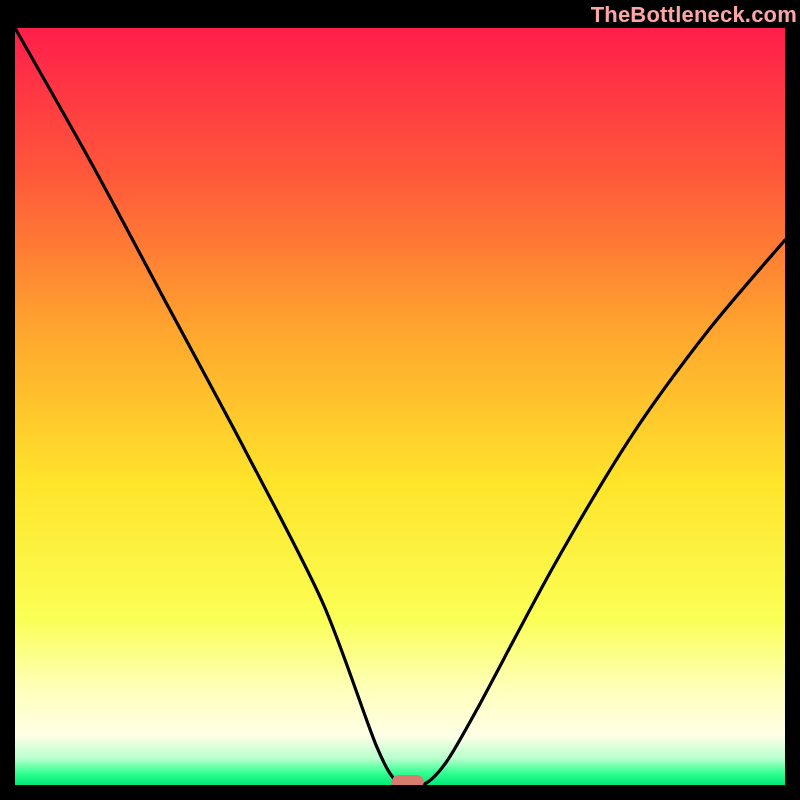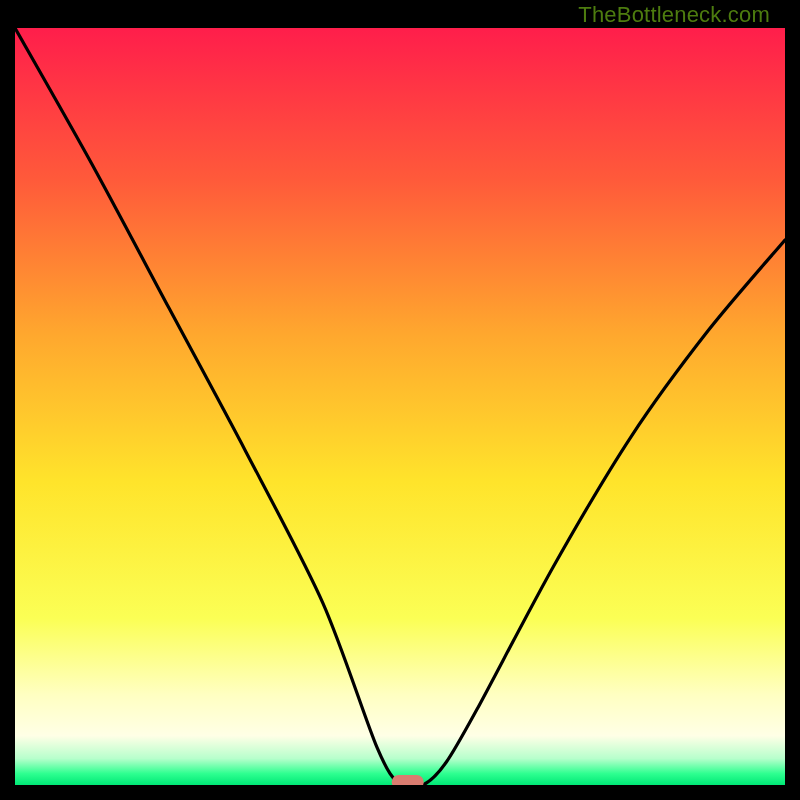--- a/index.html
+++ b/index.html
@@ -14,25 +14,25 @@
     position: absolute;
     left: 15px;
     top: 15px;
     width: 770px;
     height: 770px;
     background: #000;
   }
   .watermark {
     position: absolute;
     top: 2px;
-    right: 30px;
+    right: 3px;
     font-family: Arial, Helvetica, sans-serif;
     font-size: 22px;
-    font-weight: 400;
-    color: #4d7c0f;
+    font-weight: 700;
+    color: #fca5a5;
     letter-spacing: 0.2px;
   }
   .plot-wrap {
     position: absolute;
     left: 15px;
     top: 28px;
     width: 770px;
     height: 757px;
   }
   svg {

